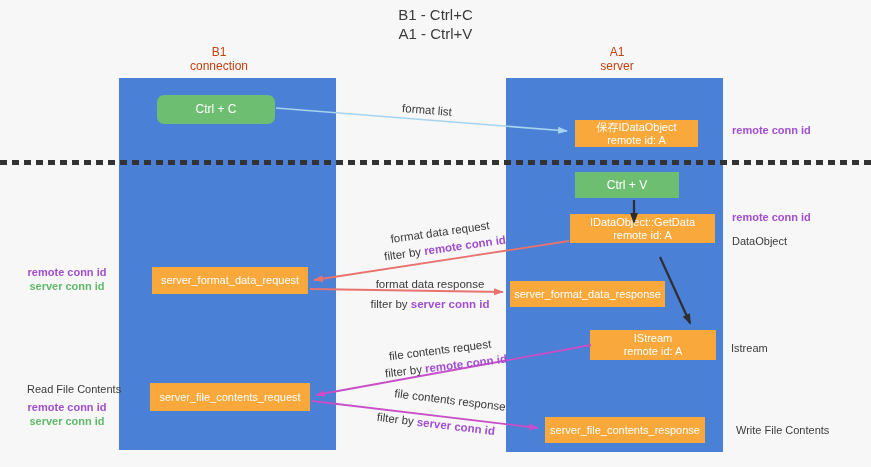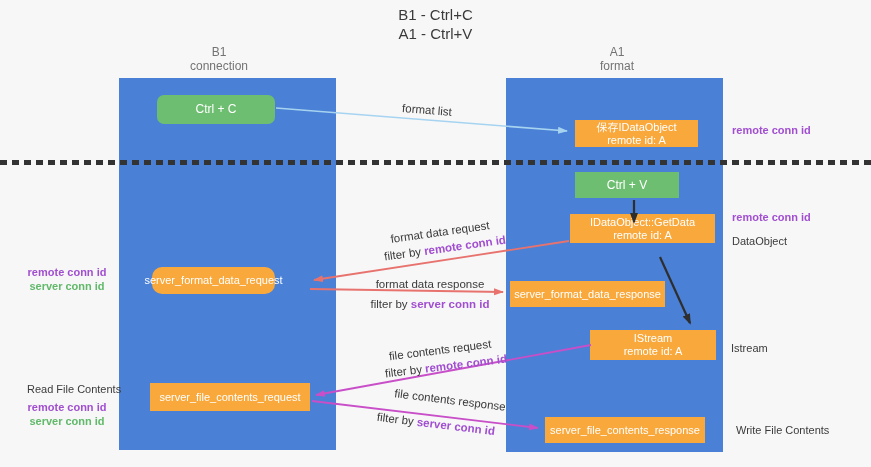--- a/index.html
+++ b/index.html
@@ -7,40 +7,40 @@
     --arrow-blue:#a6d4f0; --arrow-salmon:#e8736e; --arrow-magenta:#c84fc8;
     --purple-text:#a14fd0; --green-text:#62b96a; --dark-text:#3a3a3a;
   }
   html,body{margin:0;padding:0;}
   body{font-family:"Liberation Sans",sans-serif;background:#fff;}
   .canvas{position:relative;width:871px;height:467px;background:var(--bg);overflow:hidden;padding-left:32px;}
 
   .title{position:absolute;left:0;top:5px;width:871px;text-align:center;
          font-size:15px;line-height:19px;color:var(--dark-text);}
   .col-header{position:absolute;width:140px;text-align:center;font-size:12px;
-              line-height:14px;color:#737373;top:45px;}
+              line-height:14px;color:#c2410c;top:45px;}
   .col-header.left{left:149px;} .col-header.right{left:547px;}
 
   .column{position:absolute;background:var(--blue);z-index:1;}
   .column.left{left:119px;top:78px;width:217px;height:372px;}
   .column.right{left:506px;top:78px;width:217px;height:374px;}
 
   .dashed{position:absolute;left:0;top:160px;width:871px;height:5px;z-index:4;
           background:repeating-linear-gradient(90deg,#333 0 7px,transparent 7px 12px);}
 
   .node{position:absolute;z-index:2;display:flex;flex-direction:column;align-items:center;
         justify-content:center;color:#fff;font-size:11px;line-height:13px;text-align:center;}
   .node.orange{background:var(--orange);}
   .node.green{background:var(--green);font-size:12px;}
 
   .n-ctrl-c{left:157px;top:95px;width:118px;height:29px;border-radius:7px;}
   .n-save{left:575px;top:120px;width:123px;height:27px;}
   .n-ctrl-v{left:575px;top:172px;width:104px;height:26px;}
   .n-getdata{left:570px;top:214px;width:145px;height:29px;}
-  .n-sfdreq{left:152px;top:267px;width:123px;height:27px;border-radius:10px;}
+  .n-sfdreq{left:152px;top:267px;width:156px;height:27px;}
   .n-sfdresp{left:510px;top:281px;width:155px;height:26px;}
   .n-istream{left:590px;top:330px;width:126px;height:30px;}
   .n-sfcreq{left:150px;top:383px;width:160px;height:28px;}
   .n-sfcresp{left:545px;top:417px;width:160px;height:26px;}
 
   svg.arrows{position:absolute;left:0;top:0;width:871px;height:467px;z-index:3;pointer-events:none;}
   .l-blue{stroke:var(--arrow-blue);stroke-width:1.6;}
   .l-black{stroke:#2e2e2e;stroke-width:2.2;}
   .l-salmon{stroke:var(--arrow-salmon);stroke-width:1.8;}
   .l-magenta{stroke:var(--arrow-magenta);stroke-width:1.8;}
@@ -70,21 +70,21 @@
     <div>B1 - Ctrl+C</div>
     <div>A1 - Ctrl+V</div>
   </div>
 
   <div class="col-header left">
     <div>B1</div>
     <div>connection</div>
   </div>
   <div class="col-header right">
     <div>A1</div>
-    <div>format</div>
+    <div>server</div>
   </div>
 
   <div class="column left"></div>
   <div class="column right"></div>
 
   <div class="dashed"></div>
 
   <svg class="arrows">
     <defs>
       <marker id="mh-blue" markerWidth="11" markerHeight="9" refX="9" refY="3.5" orient="auto" markerUnits="userSpaceOnUse">

